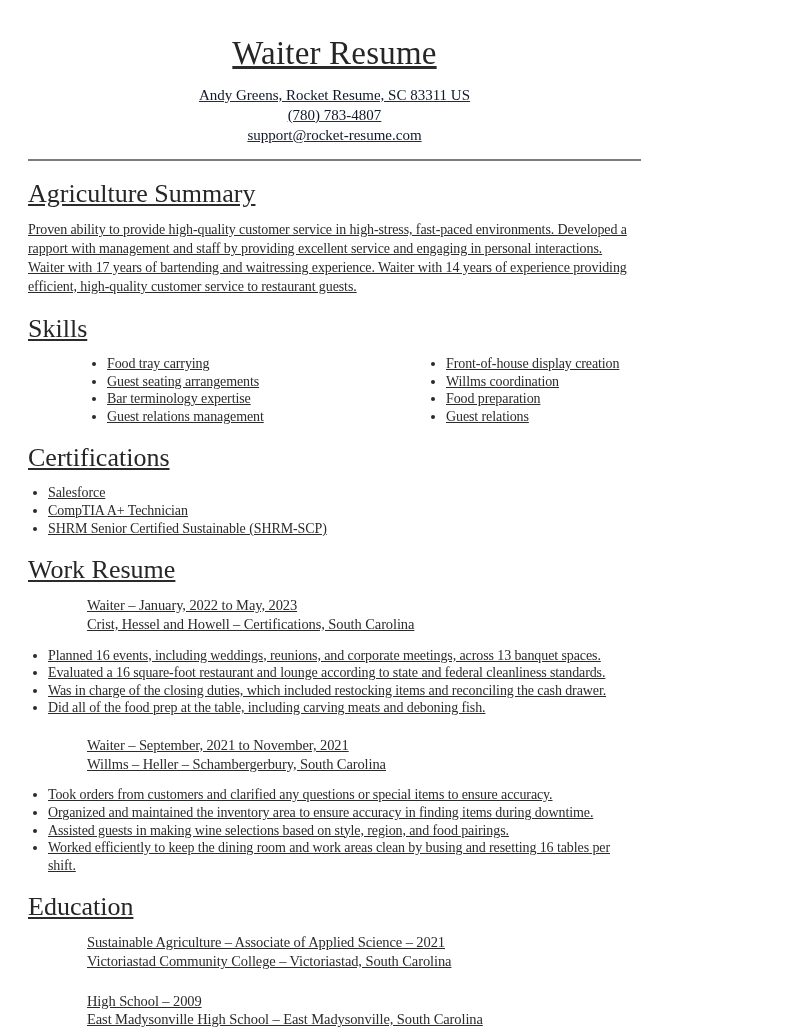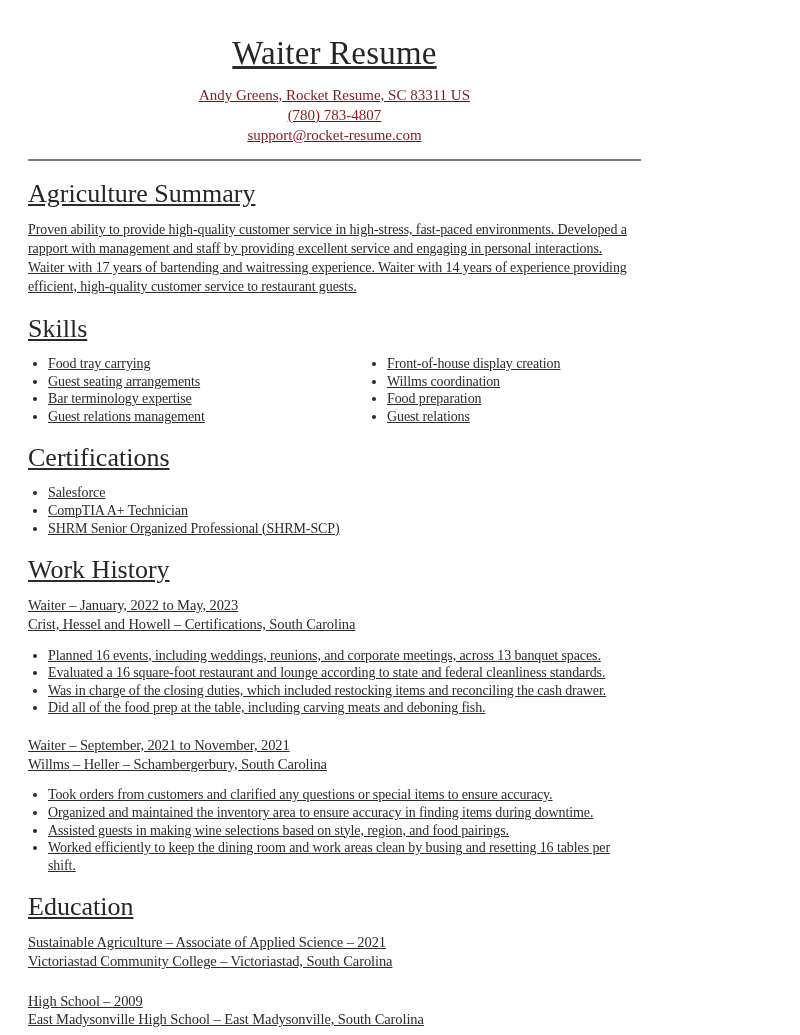--- a/index.html
+++ b/index.html
@@ -29,38 +29,38 @@
     font-size: 33px;
     line-height: 40px;
     font-weight: 400;
     letter-spacing: 0.2px;
     color: #262626;
   }
   .contact {
     margin-top: 12px;
     font-size: 15px;
     line-height: 20px;
-    color: #7f1d1d;
+    color: #0f172a;
     text-align: center;
   }
   hr.header-divider {
     border: none;
     border-top: 2px solid #7c7c7c;
     margin: 14px 0 0 0;
   }
 
   
   h2.section-heading {
     margin: 17px 0 10px 0;
     font-size: 26px;
     line-height: 32px;
     font-weight: 400;
     color: #262626;
   }
-  .indent { }
+  .indent { margin-left: 59px; }
 
   p.summary-text {
     margin: 0;
     max-width: 637px;
     font-size: 14px;
     line-height: 19px;
     letter-spacing: -0.1px;
   }
 
   ul.bullets {
@@ -130,26 +130,26 @@
         <li>Guest relations</li>
       </ul>
     </div>
   </section>
 
   <section class="section">
     <h2 class="section-heading">Certifications</h2>
     <ul class="bullets indent">
       <li>Salesforce</li>
       <li>CompTIA A+ Technician</li>
-      <li>SHRM Senior Organized Professional (SHRM-SCP)</li>
+      <li>SHRM Senior Certified Sustainable (SHRM-SCP)</li>
     </ul>
   </section>
 
   <section class="section">
-    <h2 class="section-heading">Work History</h2>
+    <h2 class="section-heading">Work Resume</h2>
 
     <div class="job">
       <div class="job-head indent">
         <div>Waiter – January, 2022 to May, 2023</div>
         <div>Crist, Hessel and Howell – Certifications, South Carolina</div>
       </div>
       <ul class="bullets indent">
         <li>Planned 16 events, including weddings, reunions, and corporate meetings, across 13 banquet spaces.</li>
         <li>Evaluated a 16 square-foot restaurant and lounge according to state and federal cleanliness standards.</li>
         <li>Was in charge of the closing duties, which included restocking items and reconciling the cash drawer.</li>

